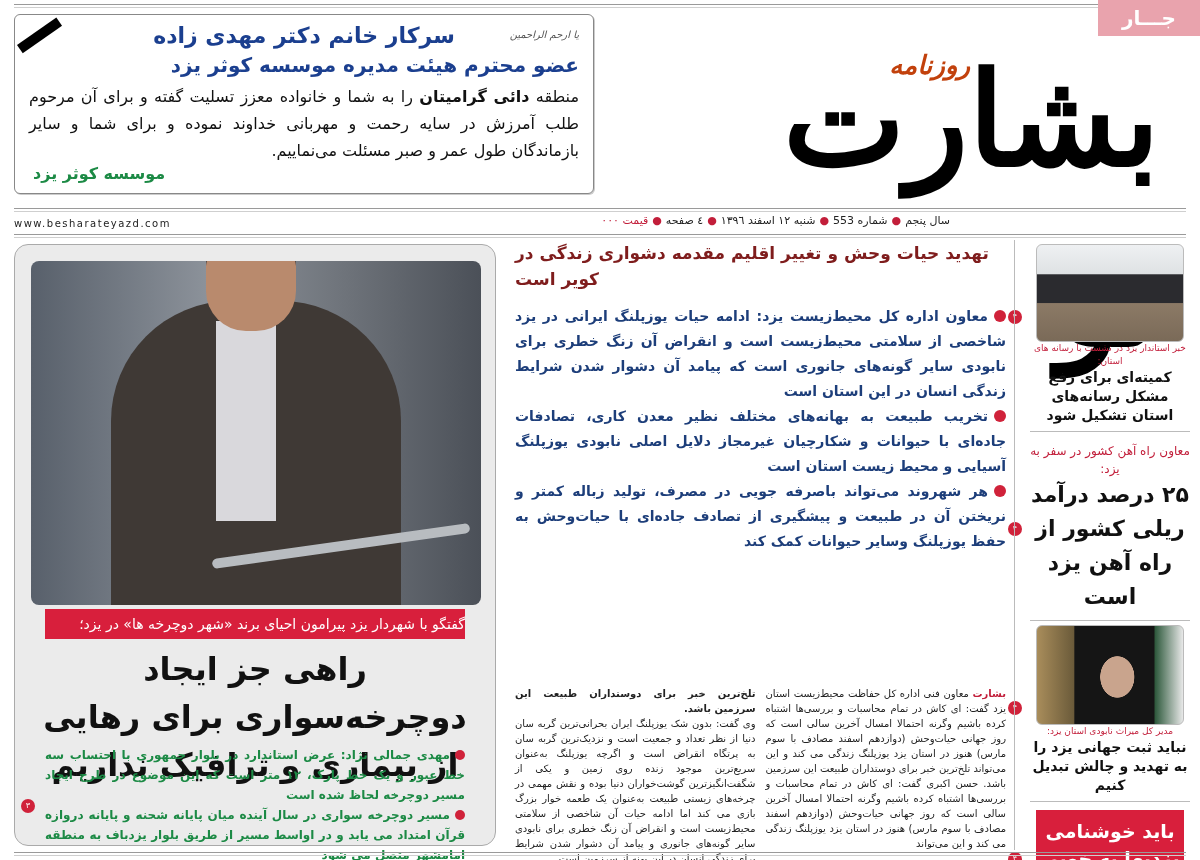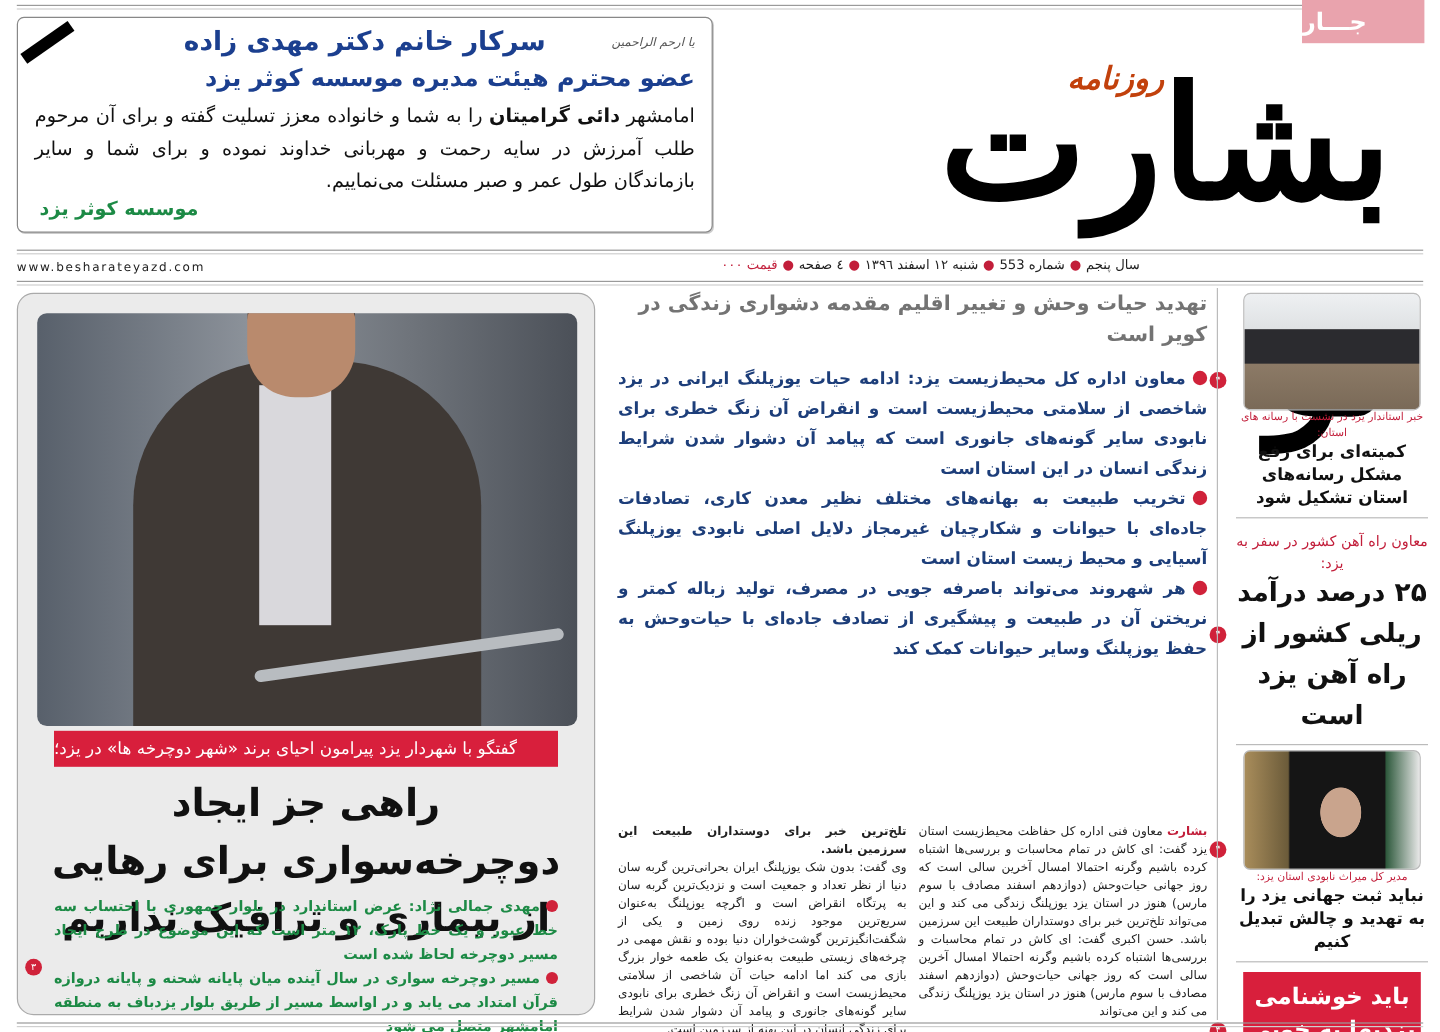--- a/index.html
+++ b/index.html
@@ -15,77 +15,77 @@
   .ad .l1 { text-align: center; font-weight: bold; font-size: 22px; color: #1b3f8f; line-height: 30px; }
   .ad .l2 { font-weight: bold; font-size: 20px; color: #1b3f8f; line-height: 28px; }
   .ad .body { font-size: 16px; line-height: 27px; color: #111; text-align: justify; margin-top: 4px; }
   .ad .body b { font-weight: bold; }
   .ad .sign { position: absolute; left: 18px; bottom: 10px; color: #1c8a45; font-weight: bold; font-size: 16px; }
 
   
   .mast { position: absolute; left: 700px; top: 20px; width: 480px; height: 190px; }
   .mast .name { position: absolute; right: 20px; top: 10px; font-family: "DejaVu Serif", serif; font-weight: bold; font-size: 130px; line-height: 180px; color: #000; letter-spacing: -6px; }
   .mast .sub { position: absolute; right: 210px; top: 30px; color: #c2410c; font-family: "DejaVu Serif", serif; font-weight: bold; font-style: italic; font-size: 26px; }
-  .badge-corner { position: absolute; right: 13px; top: 0; width: 102px; height: 36px; background: #e9a3ad; color: #fff; font-weight: bold; font-size: 20px; text-align: left; line-height: 36px; letter-spacing: 4px; }
+  .badge-corner { position: absolute; right: 0; top: 0; width: 102px; height: 36px; background: #e9a3ad; color: #fff; font-weight: bold; font-size: 20px; text-align: center; line-height: 36px; letter-spacing: 4px; }
 
   .infobar { position: absolute; right: 250px; left: 600px; top: 214px; height: 18px; font-size: 11px; color: #222; text-align: right; white-space: nowrap; overflow: hidden; direction: rtl; }
   .infobar .price { color: #c21e3a; }
   .infobar .dot { color: #c21e3a; margin: 0 4px; }
   .url { position: absolute; left: 14px; top: 218px; font-size: 10px; letter-spacing: 1.5px; color: #222; direction: ltr; }
 
   
   .side { position: absolute; left: 1030px; top: 240px; width: 160px; }
   .side .card { position: relative; border-bottom: 1px solid #bbb; padding: 4px 0 6px; text-align: center; }
   .side .photo { width: 148px; margin: 0 auto; border-radius: 6px; border: 1px solid #bbb; }
   .side .kick { color: #c21e3a; font-size: 9px; line-height: 13px; }
   .side .kick2 { color: #c21e3a; font-size: 12px; line-height: 18px; }
   .side .title { font-weight: bold; font-size: 14px; line-height: 19px; }
   .side .title-lg { font-weight: bold; font-size: 22px; line-height: 34px; }
   .side .pageno { position: absolute; left: -22px; width: 14px; height: 14px; border-radius: 50%; background: #d0223a; color: #fff; font-size: 8px; line-height: 14px; text-align: center; }
   .side .redbox { background: #d81f3c; color: #fff; font-weight: bold; font-size: 19px; line-height: 27px; padding: 8px 4px; width: 148px; margin: 0 auto; }
 
   
   .main { position: absolute; left: 515px; top: 240px; width: 500px; border-right: 1px solid #bbb; padding-right: 8px; height: 610px; }
-  .main .kicker { color: #737373; font-weight: bold; font-size: 17px; text-align: right; line-height: 26px; }
+  .main .kicker { color: #7f1d1d; font-weight: bold; font-size: 17px; text-align: left; line-height: 26px; }
   .main .headline { font-weight: bold; font-size: 60px; line-height: 84px; text-align: center; color: #000; margin-top: 4px; }
   .main .bullets { margin-top: 12px; }
   .main .bullet { color: #1d3e7a; font-weight: bold; font-size: 14px; line-height: 25px; text-align: justify; }
   .main .bullet .b { display: inline-block; width: 12px; height: 12px; border-radius: 50%; background: #d0223a; margin-left: 6px; vertical-align: -1px; }
   .cols { position: absolute; top: 446px; right: 8px; left: 0; display: flex; flex-direction: row; gap: 10px; }
   .cols .col { width: 245px; font-size: 10px; line-height: 15px; color: #222; text-align: justify; }
   .cols .col .lead { color: #c21e3a; font-weight: bold; }
   .cols .col .strong { font-weight: bold; }
 
   
   .feat { position: absolute; left: 14px; top: 244px; width: 482px; height: 602px; border: 1px solid #aaa; border-radius: 14px; background: #ebebeb; }
   .feat .pic { position: absolute; left: 16px; top: 16px; width: 450px; height: 344px; border-radius: 8px; overflow: hidden; background: linear-gradient(90deg, #58606b, #8d939b 40%, #6e737a 70%, #4b5058); }
   .feat .pic .suit { position: absolute; left: 80px; top: 40px; width: 290px; height: 310px; background: #3f3935; border-radius: 120px 120px 0 0; }
   .feat .pic .shirt { position: absolute; left: 185px; top: 60px; width: 60px; height: 200px; background: #d9d8dc; }
   .feat .pic .head { position: absolute; left: 175px; top: -40px; width: 90px; height: 110px; background: #b98a6d; border-radius: 45px 45px 40px 40px; border-top: 22px solid #3a3634; }
   .feat .pic .bars { position: absolute; left: 180px; top: 280px; width: 260px; height: 10px; background: #b8bcc0; border-radius: 5px; transform: rotate(-8deg); }
-  .feat .strap { position: absolute; left: 30px; right: 30px; top: 364px; height: 30px; background: #d81f3c; color: #fff; text-align: left; font-size: 14px; line-height: 30px; }
+  .feat .strap { position: absolute; left: 30px; right: 30px; top: 364px; height: 30px; background: #d81f3c; color: #fff; text-align: right; font-size: 14px; line-height: 30px; }
   .feat .hl { position: absolute; left: 16px; right: 16px; top: 400px; text-align: center; font-weight: bold; font-size: 32px; line-height: 48px; color: #111; }
   .feat .fbul { position: absolute; left: 30px; right: 30px; top: 500px; font-size: 12px; line-height: 20px; color: #1c8a45; font-weight: bold; text-align: justify; }
   .feat .fbul .b { display: inline-block; width: 10px; height: 10px; border-radius: 50%; background: #d0223a; margin-left: 5px; vertical-align: -1px; }
   .feat .pageno { position: absolute; left: 6px; top: 554px; width: 14px; height: 14px; border-radius: 50%; background: #d0223a; color: #fff; font-size: 8px; line-height: 14px; text-align: center; }
 </style>
 </head>
 <body>
 
 <div class="rule" style="left:14px; right:14px; top:4px;"></div>
 
 <div class="badge-corner">جـــار</div>
 
 <div class="ad">
   <div class="ribbon"></div>
   <div class="logo">یا ارحم الراحمین</div>
   <div class="l1">سرکار خانم دکتر مهدی زاده</div>
   <div class="l2">عضو محترم هیئت مدیره موسسه کوثر یزد</div>
   <div class="body">
-    <span>امامشهر</span>
+    <span>منطقه</span>
     <b>دائی گرامیتان</b>
     <span>را به شما و خانواده معزز تسلیت گفته و برای آن مرحوم طلب آمرزش در سایه رحمت و مهربانی خداوند نموده و برای شما و سایر بازماندگان طول عمر و صبر مسئلت می‌نماییم.</span>
   </div>
   <div class="sign">موسسه کوثر یزد</div>
 </div>
 
 <div class="mast">
   <div class="sub">روزنامه</div>
   <div class="name">بشارت نو</div>
 </div>

